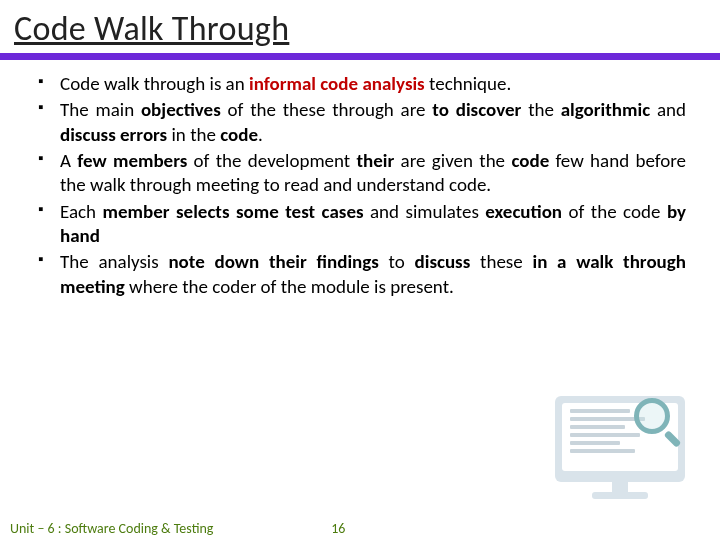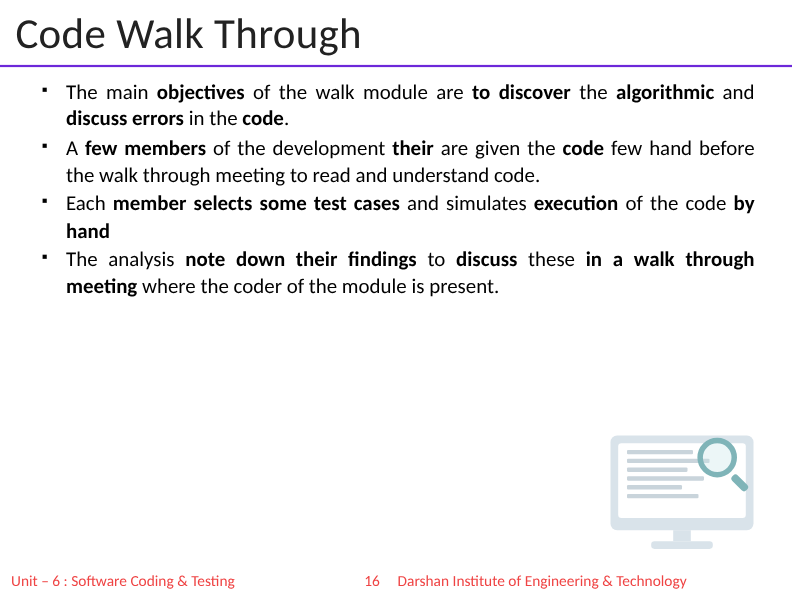--- a/index.html
+++ b/index.html
@@ -5,27 +5,28 @@
   * { margin: 0; padding: 0; box-sizing: border-box; }
   body {
     width: 720px;
     height: 540px;
     font-family: Calibri, Arial, sans-serif;
     background: #fff;
     position: relative;
     overflow: hidden;
   }
   .title {
-    font-size: 39px;
+    font-size: 34px;
     font-weight: 400;
     color: #222;
     padding: 8px 14px 4px 14px;
-    border-bottom: 2px solid #6d28d9;
+    border-bottom: 7px solid #6d28d9;
     margin-bottom: 12px;
     letter-spacing: 0.3px;
+    text-decoration: underline;
   }
   .content {
     padding: 0 34px 0 38px;
   }
   ul {
     list-style: none;
   }
   li {
     position: relative;
     padding-left: 22px;
@@ -125,35 +126,36 @@
 
   .footer {
     position: absolute;
     bottom: 0;
     left: 0;
     right: 0;
     height: 24px;
     display: flex;
     align-items: center;
     font-size: 14px;
-    color: #ef4444;
+    color: #4d7c0f;
     padding: 0 10px;
   }
   .footer-left { flex: 0 0 auto; }
   .footer-center { flex: 0 0 auto; margin-left: 92px; width: 40px; text-align: right; }
   .footer-right { margin-left: 16px; flex: 1; }
 </style>
 </head>
 <body>
 
 <h1 class="title">Code Walk Through</h1>
 
 <div class="content">
   <ul id="bullet-list">
-      <li class="justify"><span>The main </span><span class="b">objectives</span><span> of the walk module are </span><span class="b">to discover</span><span> the </span><span class="b">algorithmic</span><span> and </span><span class="b">discuss errors</span><span> in the </span><span class="b">code</span><span>.</span></li>
+      <li><span>Code walk through is an </span><span class="r">informal code analysis</span><span> technique.</span></li>
+      <li class="justify"><span>The main </span><span class="b">objectives</span><span> of the these through are </span><span class="b">to discover</span><span> the </span><span class="b">algorithmic</span><span> and </span><span class="b">discuss errors</span><span> in the </span><span class="b">code</span><span>.</span></li>
       <li class="justify"><span>A </span><span class="b">few members</span><span> of the development </span><span class="b">their</span><span> are given the </span><span class="b">code</span><span> few hand before the walk through meeting to read and understand code.</span></li>
       <li class="justify"><span>Each </span><span class="b">member selects some test cases</span><span> and simulates </span><span class="b">execution</span><span> of the code </span><span class="b">by hand</span></li>
       <li class="justify"><span>The analysis </span><span class="b">note down their findings</span><span> to </span><span class="b">discuss</span><span> these </span><span class="b">in a walk through meeting</span><span> where the coder of the module is present.</span></li>
     </ul>
 </div>
 
 <div class="illustration">
   <div class="monitor-body">
     <div class="monitor-screen">
       <div class="code-line w1"></div>
@@ -168,14 +170,13 @@
   <div class="monitor-base"></div>
   <div class="magnifier">
     <div class="mag-lens"></div>
     <div class="mag-handle"></div>
   </div>
 </div>
 
 <div class="footer">
   <span class="footer-left">Unit – 6 : Software Coding &amp; Testing</span>
   <span class="footer-center">16</span>
-  <span class="footer-right">Darshan Institute of Engineering &amp; Technology</span>
 </div>
 
 </body></html>

